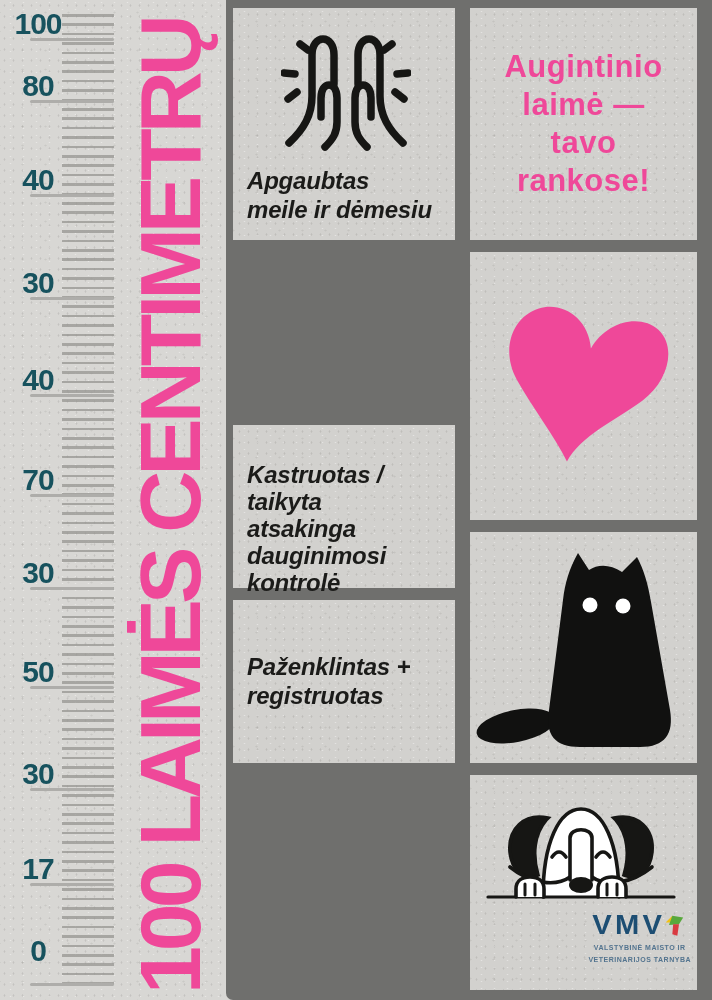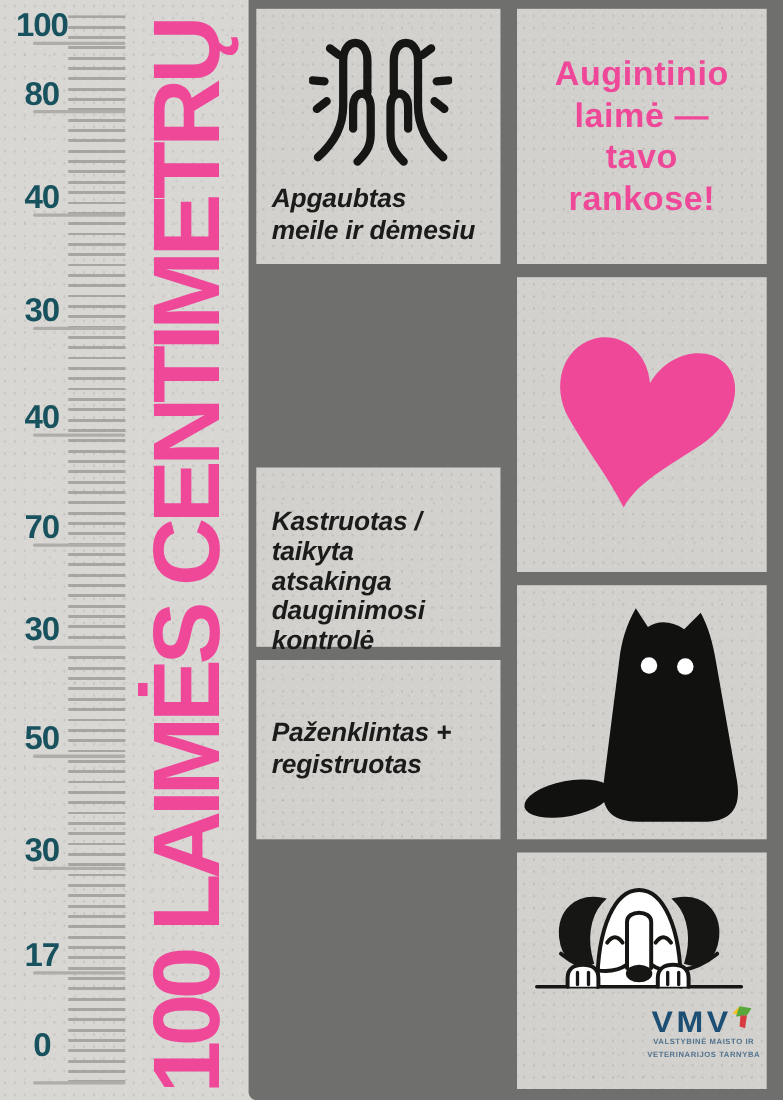--- a/index.html
+++ b/index.html
@@ -59,21 +59,21 @@
     color:#ef4899;
   }
   
   .slogan-card{display:flex;align-items:center;justify-content:center;}
   .slogan{
     text-align:center;white-space:pre-line;color:#ef4899;
     font-weight:bold;font-size:31px;line-height:38px;letter-spacing:0.5px;
   }
   .heart-card{display:flex;align-items:center;justify-content:center;}
   .logo{position:absolute;right:6px;bottom:26px;text-align:center;}
-  .logo-row{display:flex;align-items:flex-end;justify-content:center;gap:1px;}
+  .logo-row{display:flex;justify-content:center;gap:1px;}
   .wordmark{
     font-weight:bold;font-size:27px;line-height:22px;letter-spacing:3px;
     color:#1d4e73;transform:scaleX(1.08);transform-origin:center;
   }
   .logo-sub{margin-top:4px;font-weight:bold;font-size:7px;line-height:8px;
     letter-spacing:0.5px;color:#53748f;white-space:nowrap;}
 </style>
 </head>
 <body>
 

